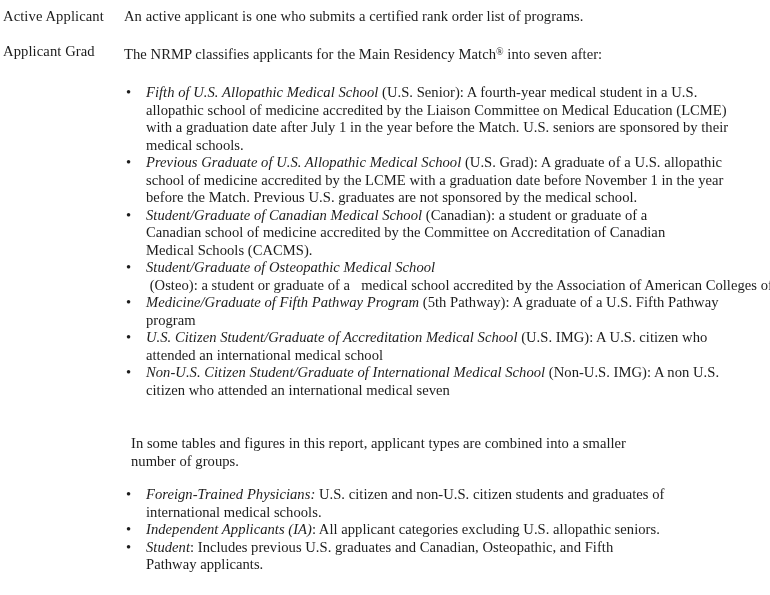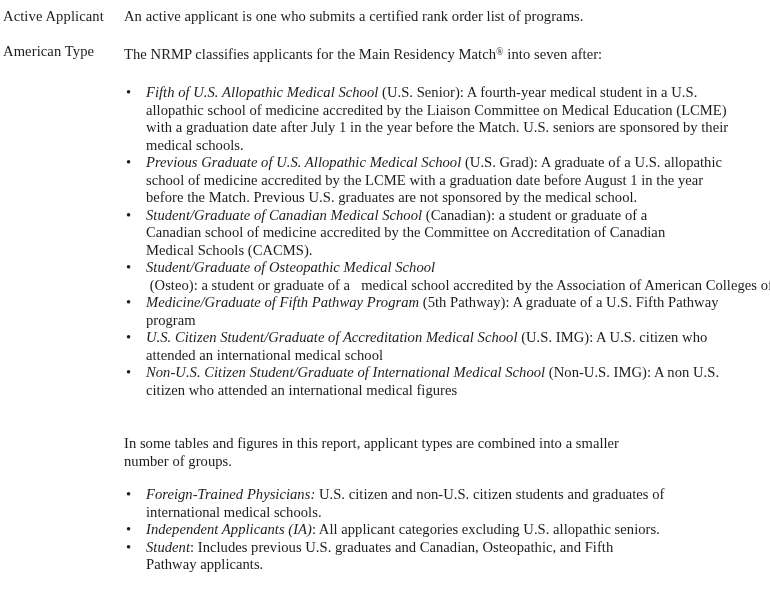--- a/index.html
+++ b/index.html
@@ -101,59 +101,59 @@
   .li-usimg    { width: 590px; }
   .li-nonus    { width: 580px; }
 
   .li-ftp      { width: 560px; }
   .li-ia       { width: 600px; }
   .li-others   { width: 510px; }
 
   
   .para {
     position: absolute;
-    left: 124px;
+    left: 131px;
     top: 435px;
     width: 520px;
     font-size: 14.6px;
     line-height: 17.6px;
     letter-spacing: 0.03px;
   }
 
   .nbsp-gap { white-space: pre; }
 </style>
 </head>
 <body>
 
 <div class="page">
 
   <div class="def-row row-active">
     <div class="def-label">Active Applicant</div>
     <div class="def-body">An active applicant is one who submits a certified rank order list of programs.</div>
   </div>
 
   <div class="def-row row-type">
-    <div class="def-label">American Type</div>
+    <div class="def-label">Applicant Grad</div>
     <div class="def-body"><span>The NRMP classifies applicants for the Main Residency Match</span><span class="reg">®</span><span> into seven after:</span></div>
   </div>
 
   <ul class="bullets list-types">
     <li class="li-senior"><span class="dot">•</span><i>Fifth of U.S. Allopathic Medical School</i><span> (U.S. Senior): A fourth-year medical student in a U.S. allopathic school of medicine accredited by the Liaison Committee on Medical Education (LCME) with a graduation date after July 1 in the year before the Match. U.S. seniors are sponsored by their medical schools.</span></li>
 
-    <li class="li-prevgrad"><span class="dot">•</span><i>Previous Graduate of U.S. Allopathic Medical School</i><span> (U.S. Grad): A graduate of a U.S. allopathic school of medicine accredited by the LCME with a graduation date before August 1 in the year before the Match.  Previous U.S. graduates are not sponsored by the medical school.</span></li>
+    <li class="li-prevgrad"><span class="dot">•</span><i>Previous Graduate of U.S. Allopathic Medical School</i><span> (U.S. Grad): A graduate of a U.S. allopathic school of medicine accredited by the LCME with a graduation date before November 1 in the year before the Match.  Previous U.S. graduates are not sponsored by the medical school.</span></li>
 
     <li class="li-canadian"><span class="dot">•</span><i>Student/Graduate of Canadian Medical School</i><span> (Canadian): a student or graduate of a Canadian school of medicine accredited by the Committee on Accreditation of Canadian Medical Schools (CACMS).</span></li>
 
     <li class="li-osteo"><span class="dot">•</span><i>Student/Graduate of Osteopathic Medical School</i><span class="nbsp-gap"> (Osteo): a student or graduate of a   medical school accredited by the Association of American Colleges of Osteopathic Medicine (AACOM).</span></li>
 
     <li class="li-fifth"><span class="dot">•</span><i>Medicine/Graduate of Fifth Pathway Program</i><span> (5th Pathway): A graduate of a U.S. Fifth Pathway program</span></li>
 
     <li class="li-usimg"><span class="dot">•</span><i>U.S. Citizen Student/Graduate of Accreditation Medical School</i><span> (U.S. IMG): A U.S. citizen who attended an international medical school</span></li>
 
-    <li class="li-nonus"><span class="dot">•</span><i>Non-U.S. Citizen Student/Graduate of International Medical School</i><span> (Non-U.S. IMG): A non U.S. citizen who attended an international medical figures</span></li>
+    <li class="li-nonus"><span class="dot">•</span><i>Non-U.S. Citizen Student/Graduate of International Medical School</i><span> (Non-U.S. IMG): A non U.S. citizen who attended an international medical seven</span></li>
   </ul>
 
   <div class="para">In some tables and figures in this report, applicant types are combined into a smaller number of groups.</div>
 
   <ul class="bullets list-groups">
     <li class="li-ftp"><span class="dot">•</span><i>Foreign-Trained Physicians:</i><span> U.S. citizen and non-U.S. citizen students and graduates of international medical schools.</span></li>
 
     <li class="li-ia"><span class="dot">•</span><i>Independent Applicants (IA)</i><span>: All applicant categories excluding U.S. allopathic seniors.</span></li>
 
     <li class="li-others"><span class="dot">•</span><i>Student</i><span>: Includes previous U.S. graduates and Canadian, Osteopathic, and Fifth Pathway applicants.</span></li>

